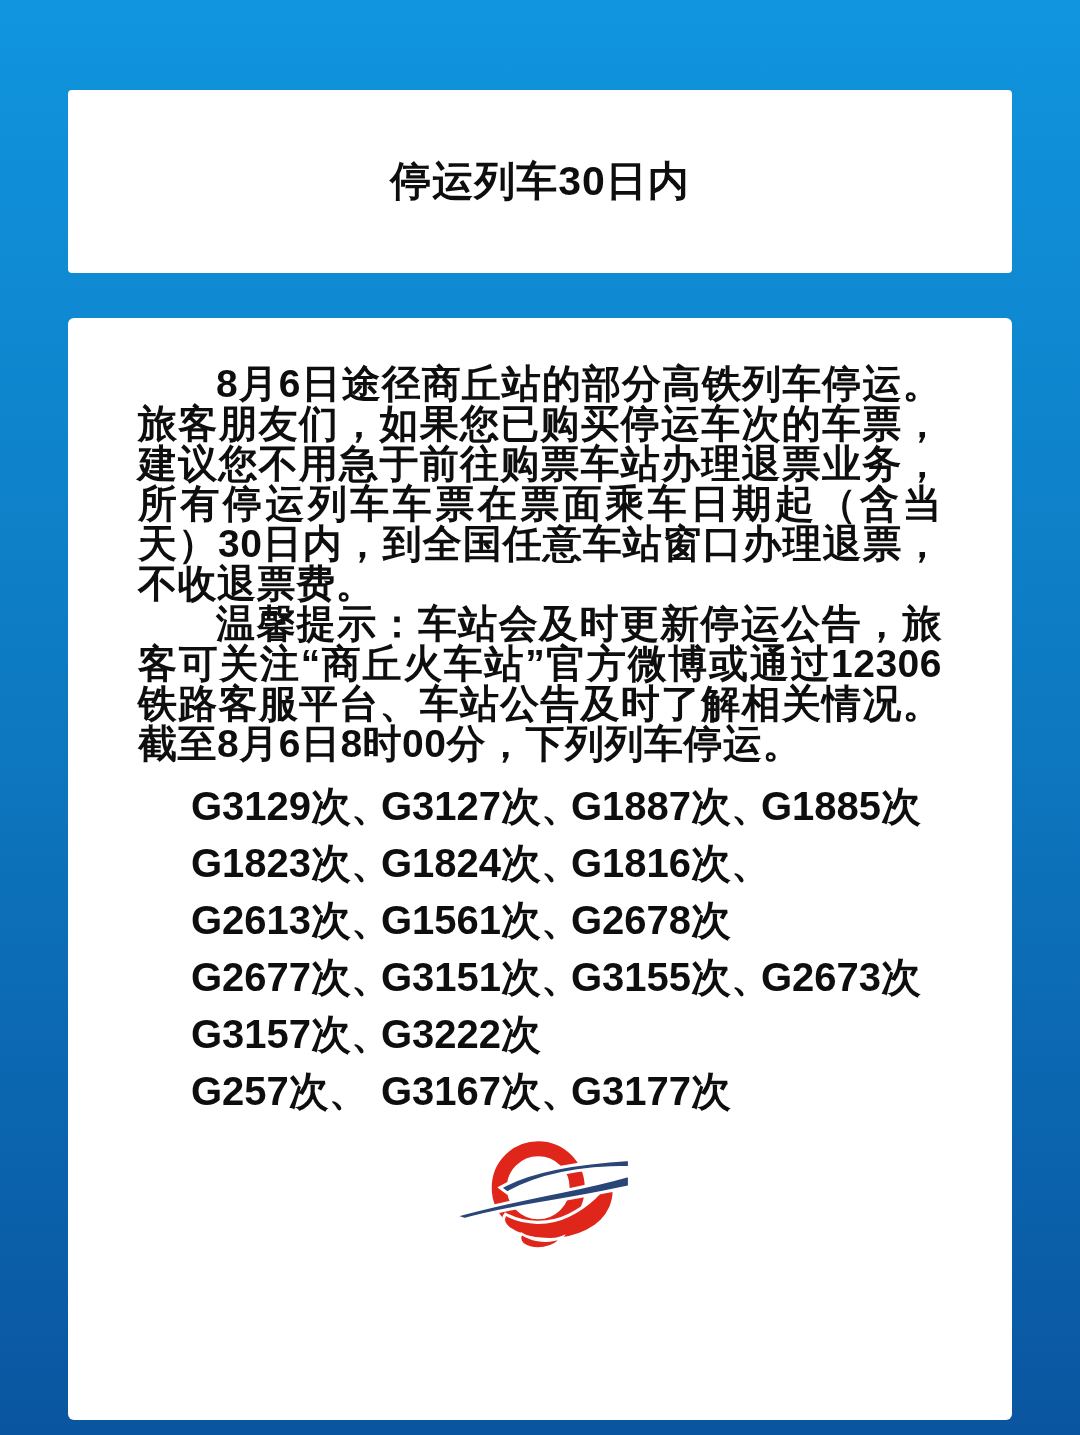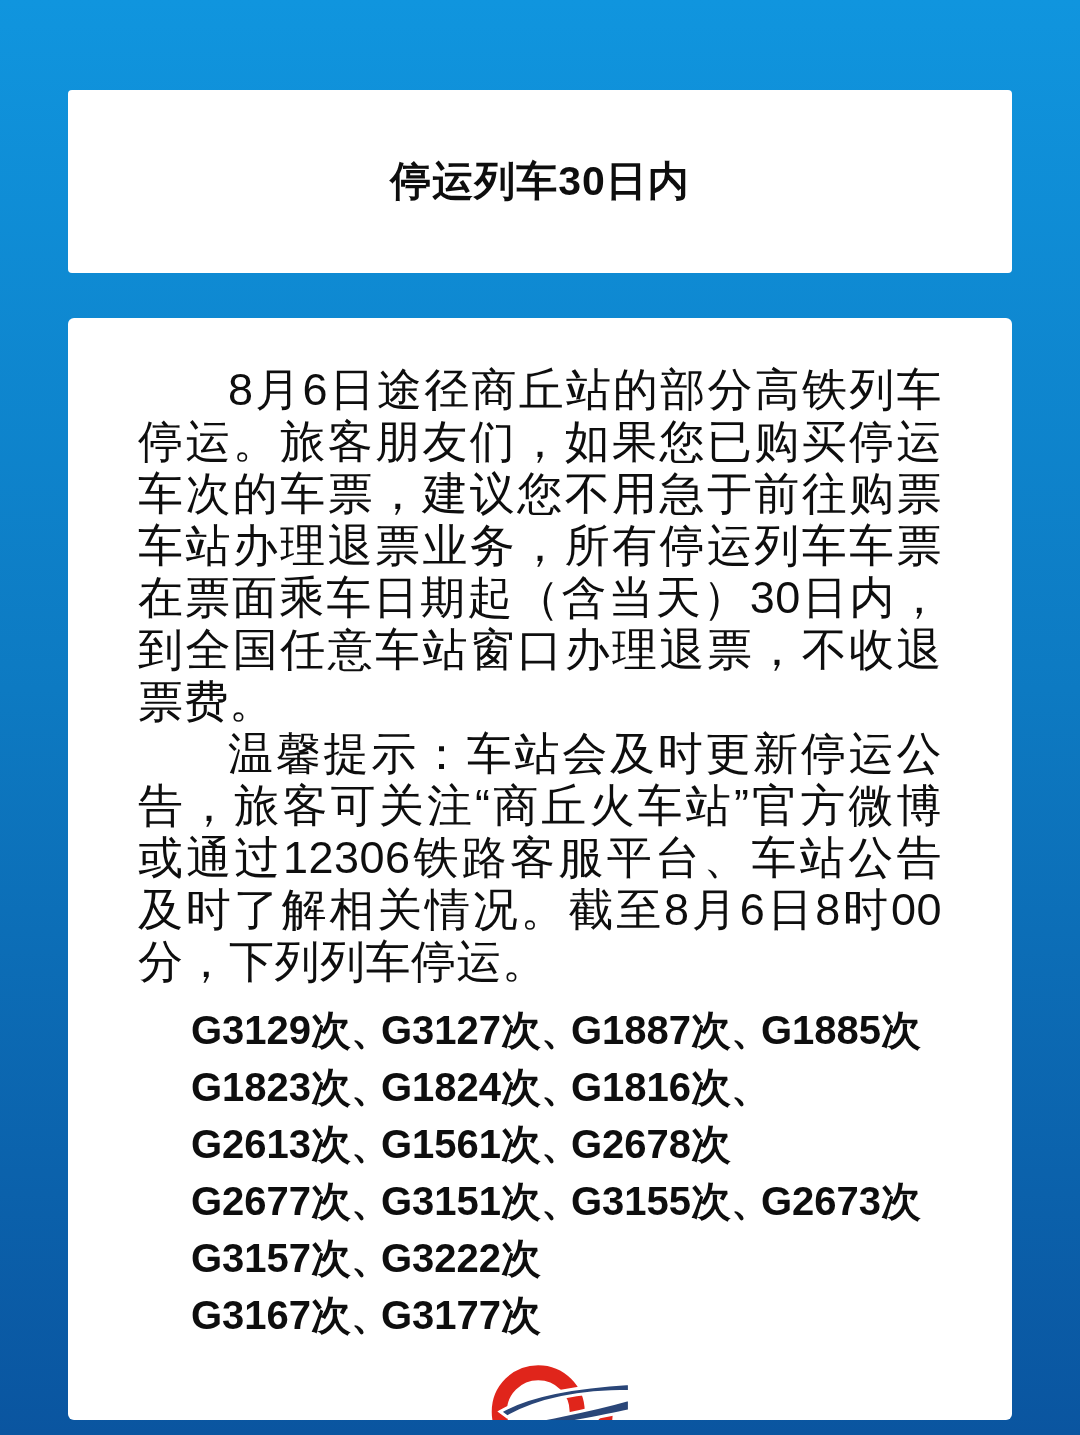--- a/index.html
+++ b/index.html
@@ -38,22 +38,22 @@
   .main-card {
     top: 318px; height: 1102px;
     border-radius: 6px;
     padding: 46px 70px 0 70px;
     overflow: hidden;
   }
 
   .body-para {
     margin: 0;
     color: var(--ink, #0e0e0e);
-    font-size: 45px; line-height: 52px;
-    font-weight: 400;
+    font-size: 39px; line-height: 40px;
+    font-weight: 700;
     text-align: justify;
     text-indent: 2em;
     letter-spacing: 0.5px;
   }
 
   .train-list { margin: 14px 0 0 53px; }
   .train-row {
     display: grid;
     grid-template-columns: 190px 190px 190px 190px;
     height: 57px; line-height: 57px;
@@ -105,20 +105,21 @@
         <span class="train-no">G2677次、</span>
         <span class="train-no">G3151次、</span>
         <span class="train-no">G3155次、</span>
         <span class="train-no">G2673次</span>
       </div>
       <div class="train-row">
         <span class="train-no">G3157次、</span>
         <span class="train-no">G3222次</span>
       </div>
       <div class="train-row">
+        <span class="train-no">G257次、</span>
         <span class="train-no">G3167次、</span>
         <span class="train-no">G3177次</span>
         <span class="train-no"></span>
       </div>
     </div>
 
     <div class="logo-block">
       <svg class="logo-mark" width="186" height="110" viewBox="0 0 210 124" xmlns="http://www.w3.org/2000/svg">
         <circle cx="103" cy="56" r="44" fill="none" stroke="var(--logo_red, #e0251b)" stroke-width="17"></circle>
         <path d="M66,86 C88,98 116,98 138,87 C160,76 176,60 186,42

